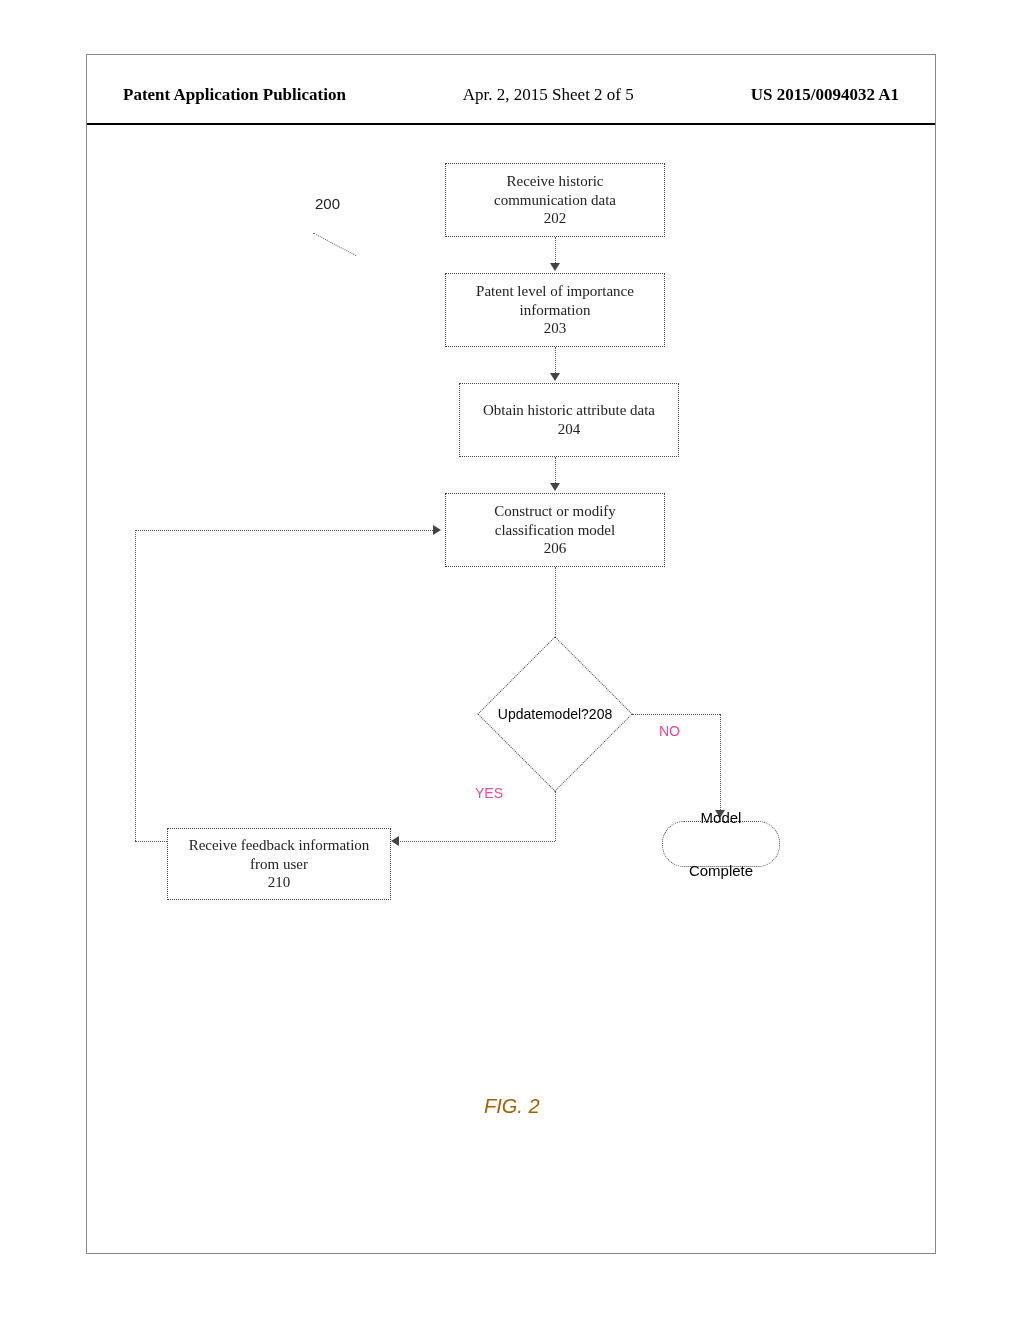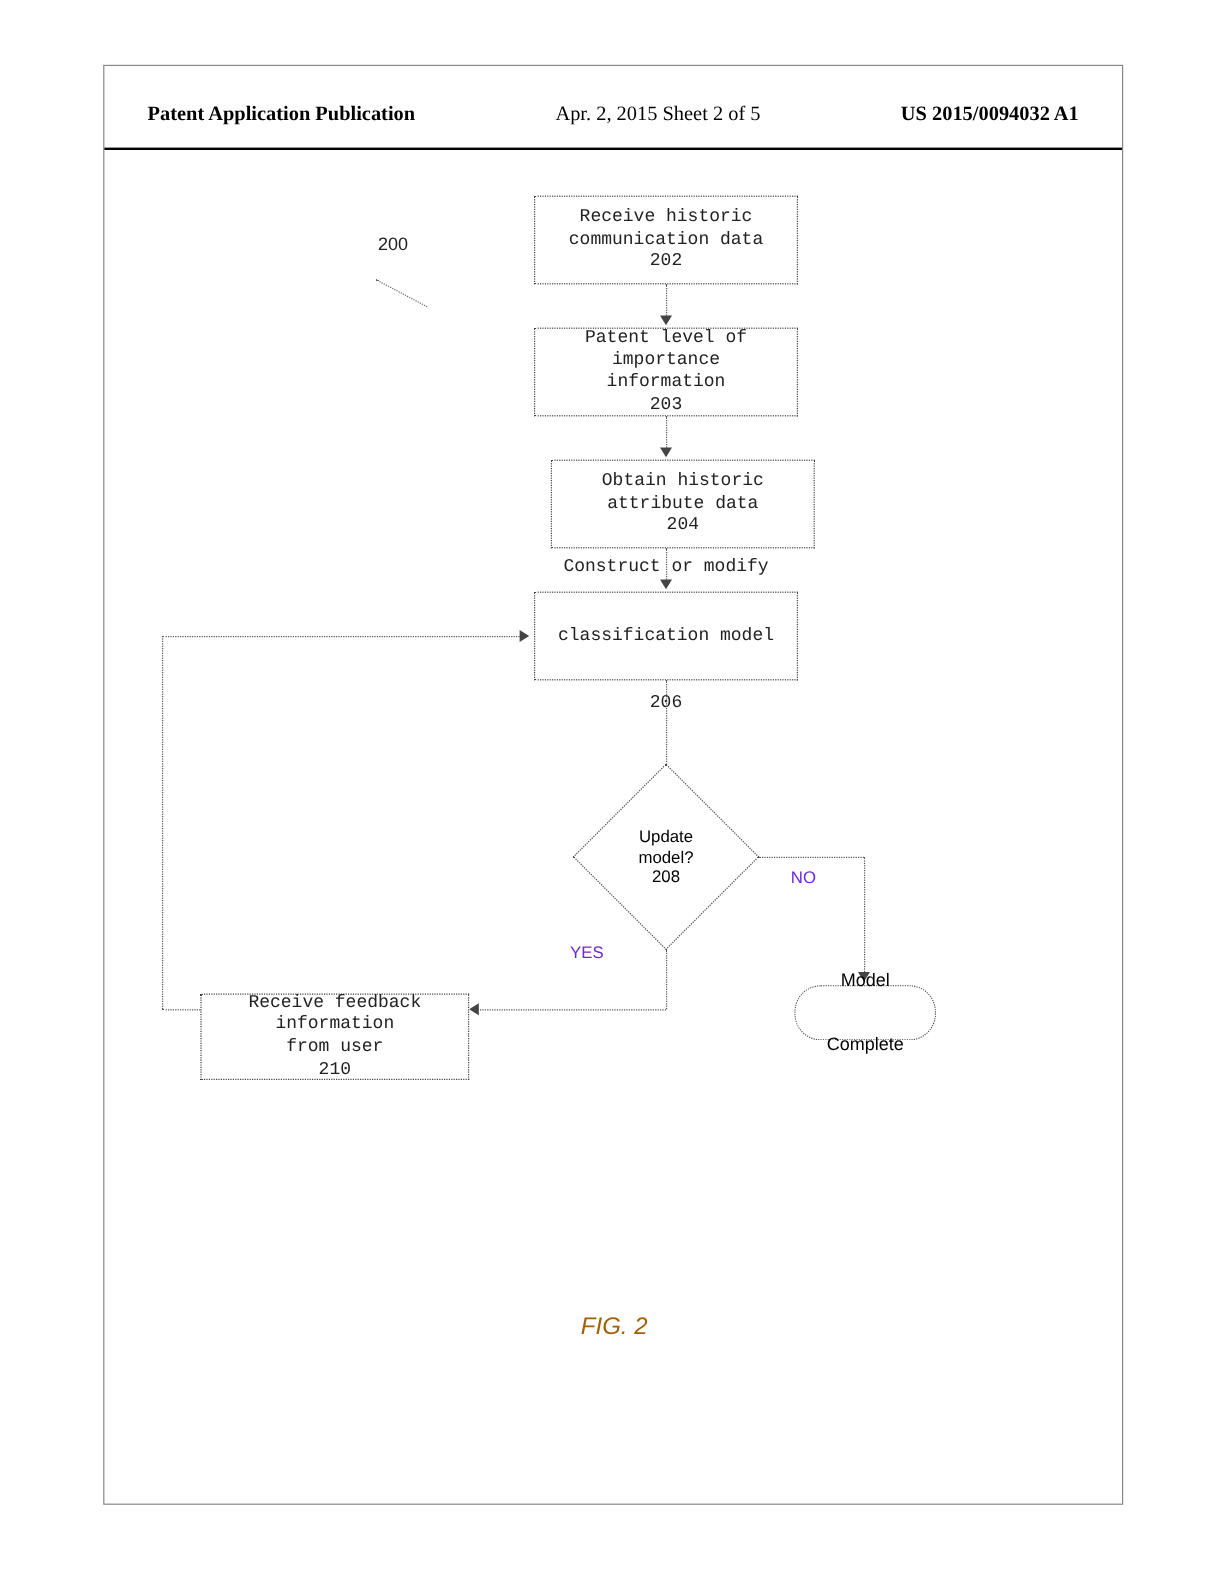--- a/index.html
+++ b/index.html
@@ -40,21 +40,21 @@
     position: absolute;
     left: 0;
     top: 90px;
     width: 850px;
     height: 1000px;
   }
   .box {
     position: absolute;
     border: 1px dotted #444;
     text-align: center;
-    font-family: Liberation Mono, monospace;
+    font-family: Liberation Serif, serif;
     font-size: 15px;
     color: #222;
     display: flex;
     flex-direction: column;
     justify-content: center;
     align-items: center;
     padding: 6px 10px;
     background: #fff;
   }
   .box .line { line-height: 1.25; }
@@ -82,48 +82,47 @@
     height: 110px;
     transform: rotate(45deg);
     border: 1px dotted #444;
     background: #fff;
   }
   .decision-text {
     position: absolute;
     left: 0; top: 0;
     width: 110px; height: 110px;
     display: flex;
+    justify-content: center;
+    align-items: center;
+    font-family: Arial, sans-serif;
+    font-size: 14px;
+    line-height: 1.2;
+  }
+
+  .terminator {
+    position: absolute;
+    border: 1px dotted #444;
+    border-radius: 22px;
+    font-family: Arial, sans-serif;
+    font-size: 15px;
+    text-align: center;
+    display: flex;
     flex-direction: column;
     justify-content: center;
     align-items: center;
+    background: #fff;
+    gap: 36px;
+  }
+
+  .label {
+    position: absolute;
     font-family: Arial, sans-serif;
     font-size: 14px;
-    line-height: 1.2;
-  }
-
-  .terminator {
-    position: absolute;
-    border: 1px dotted #444;
-    border-radius: 22px;
-    font-family: Arial, sans-serif;
-    font-size: 15px;
-    text-align: center;
-    display: flex;
-    flex-direction: column;
-    justify-content: center;
-    align-items: center;
-    background: #fff;
-    gap: 36px;
-  }
-
-  .label {
-    position: absolute;
-    font-family: Arial, sans-serif;
-    font-size: 14px;
-    color: #6d28d9;
+    color: #ec4899;
     text-align: right;
   }
 
   .vconn {
     position: absolute;
     width: 0;
     border-left: 1px dotted #555;
   }
   .hconn {
     position: absolute;
@@ -198,21 +197,21 @@
     <div class="arrow-down" style="left:463px; top:228px;"></div>
 
     <div class="box" style="left:372px; top:238px; width:220px; height:74px;">
       <span class="line">Obtain historic attribute data</span>
       <span class="line">204</span>
     </div>
 
     <div class="vconn" style="left:468px; top:312px; height:30px;"></div>
     <div class="arrow-down" style="left:463px; top:338px;"></div>
 
-    <div class="box" style="left:358px; top:348px; width:220px; height:74px;gap:38px;">
+    <div class="box" style="left:358px; top:348px; width:220px; height:74px;">
       <span class="line">Construct or modify</span>
       <span class="line">classification model</span>
       <span class="line">206</span>
     </div>
 
     <div class="vconn" style="left:468px; top:422px; height:86px;"></div>
     <div class="arrow-down" style="left:463px; top:504px;"></div>
 
     <div class="decision-wrap" style="left:413px; top:514px;">
       <div class="diamond"></div>

